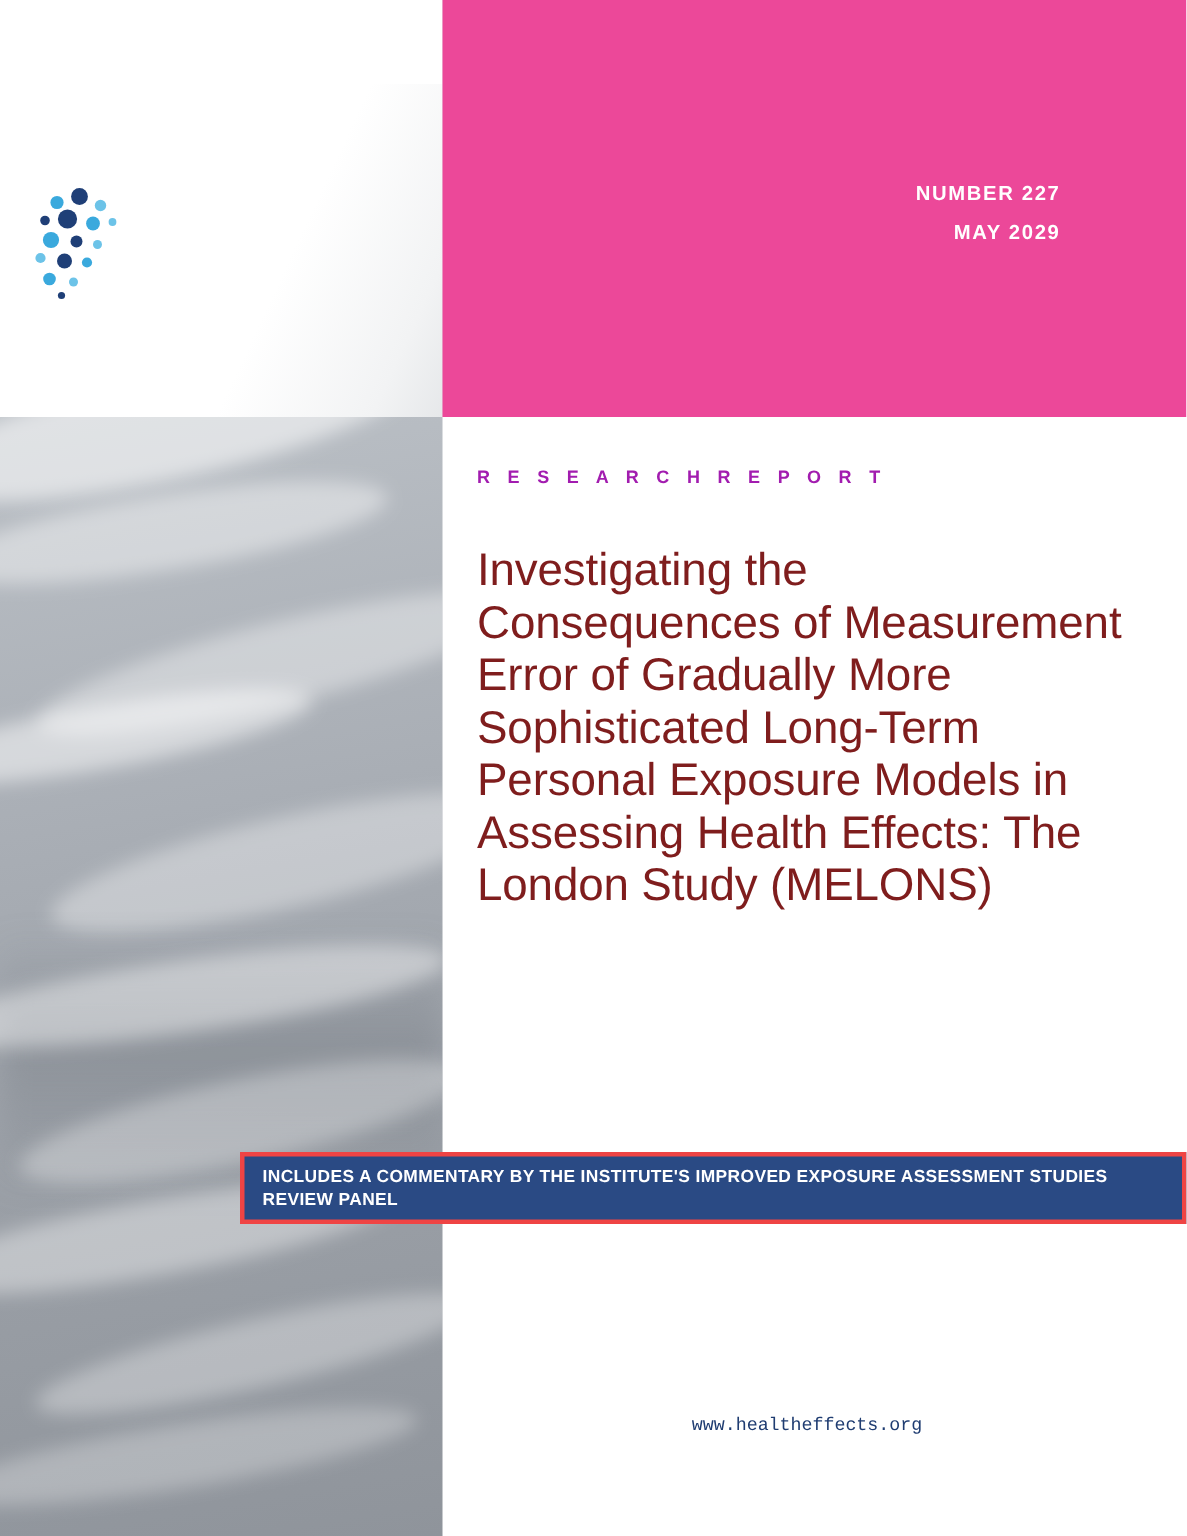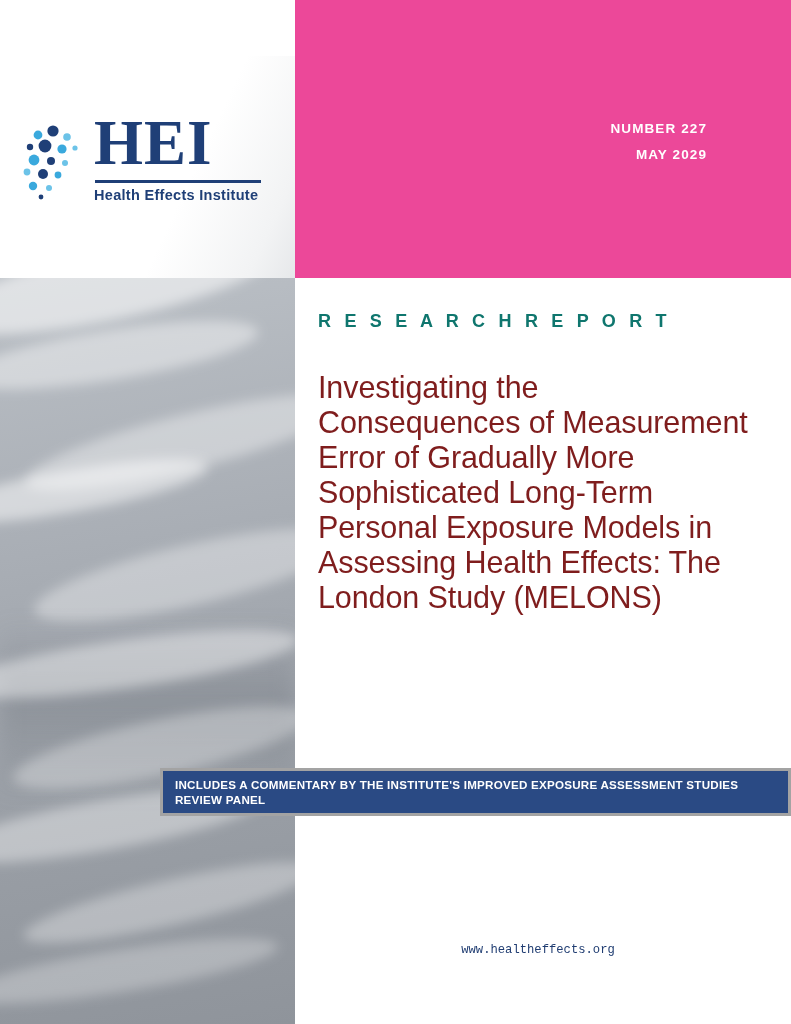--- a/index.html
+++ b/index.html
@@ -130,24 +130,24 @@
 
   
   .content {
     position: absolute;
     left: 318px;
     top: 278px;
     width: 440px;
   }
   .kicker {
     margin-top: 33px;
-    font-size: 18px;
+    font-size: 12px;
     font-weight: bold;
     letter-spacing: 4.2px;
-    color: #0f766e;
+    color: #a21caf;
   }
   .title {
     margin-top: 38px;
     font-size: 30.5px;
     line-height: 35px;
     font-weight: normal;
     color: #7f1d1d;
     letter-spacing: -0.1px;
     width: 430px;
   }
@@ -161,21 +161,21 @@
 
   
   .banner {
     position: absolute;
     left: 160px;
     top: 768px;
     width: 631px;
     height: 48px;
     background: #2a4a84;
     box-sizing: border-box;
-    border: 3px solid #a3a3a3;
+    border: 3px solid #ef4444;
     display: flex;
     align-items: center;
   }
   .banner-text {
     color: #ffffff;
     font-size: 11.6px;
     line-height: 15.5px;
     font-weight: bold;
     letter-spacing: 0.25px;
     padding-left: 12px;
@@ -231,25 +231,20 @@
         <circle cx="31" cy="41" r="4.0" fill="#1f3f77"></circle>
         <circle cx="45" cy="43" r="3.0" fill="#6cc3e8"></circle>
         <circle cx="7" cy="52" r="3.4" fill="#6cc3e8"></circle>
         <circle cx="23" cy="54" r="5.0" fill="#1f3f77"></circle>
         <circle cx="38" cy="55" r="3.4" fill="#3aa9dd"></circle>
         <circle cx="13" cy="66" r="4.2" fill="#3aa9dd"></circle>
         <circle cx="29" cy="68" r="3.0" fill="#6cc3e8"></circle>
         <circle cx="21" cy="77" r="2.4" fill="#1f3f77"></circle>
       </svg>
     </div>
-    <div class="logo-text">
-      <div class="hei-word">HEI</div>
-      <div class="hei-rule"></div>
-      <div class="hei-sub">Health Effects Institute</div>
-    </div>
   </div>
 
   <div class="navy-block">
     <div class="issue-line issue-number">NUMBER 227</div>
     <div class="issue-line issue-date">MAY 2029</div>
   </div>
 
   <div class="content">
     <div class="kicker">R E S E A R C H   R E P O R T</div>
     <div class="title">Investigating the Consequences of Measurement Error of Gradually More Sophisticated Long-Term Personal Exposure Models in Assessing Health Effects: The London Study (MELONS)</div>

